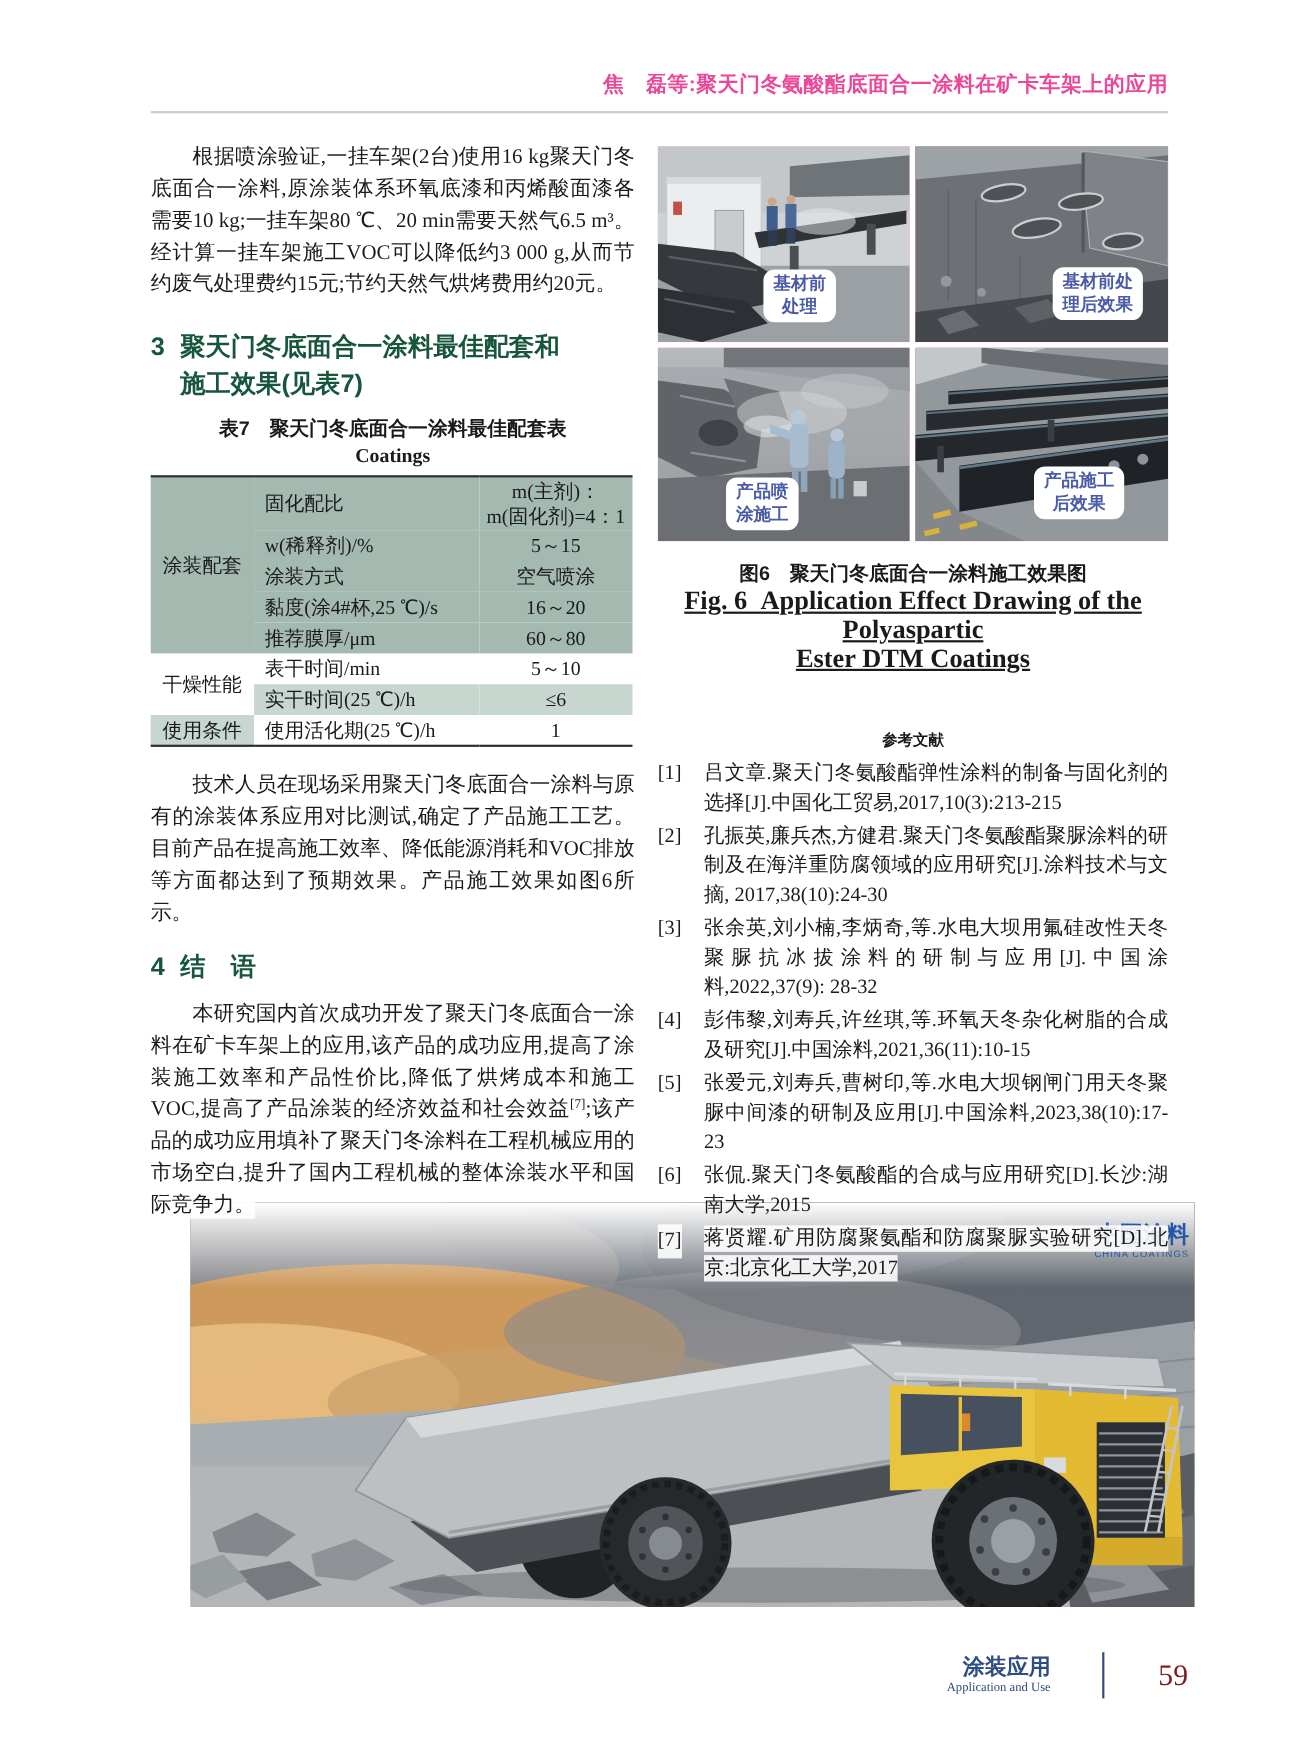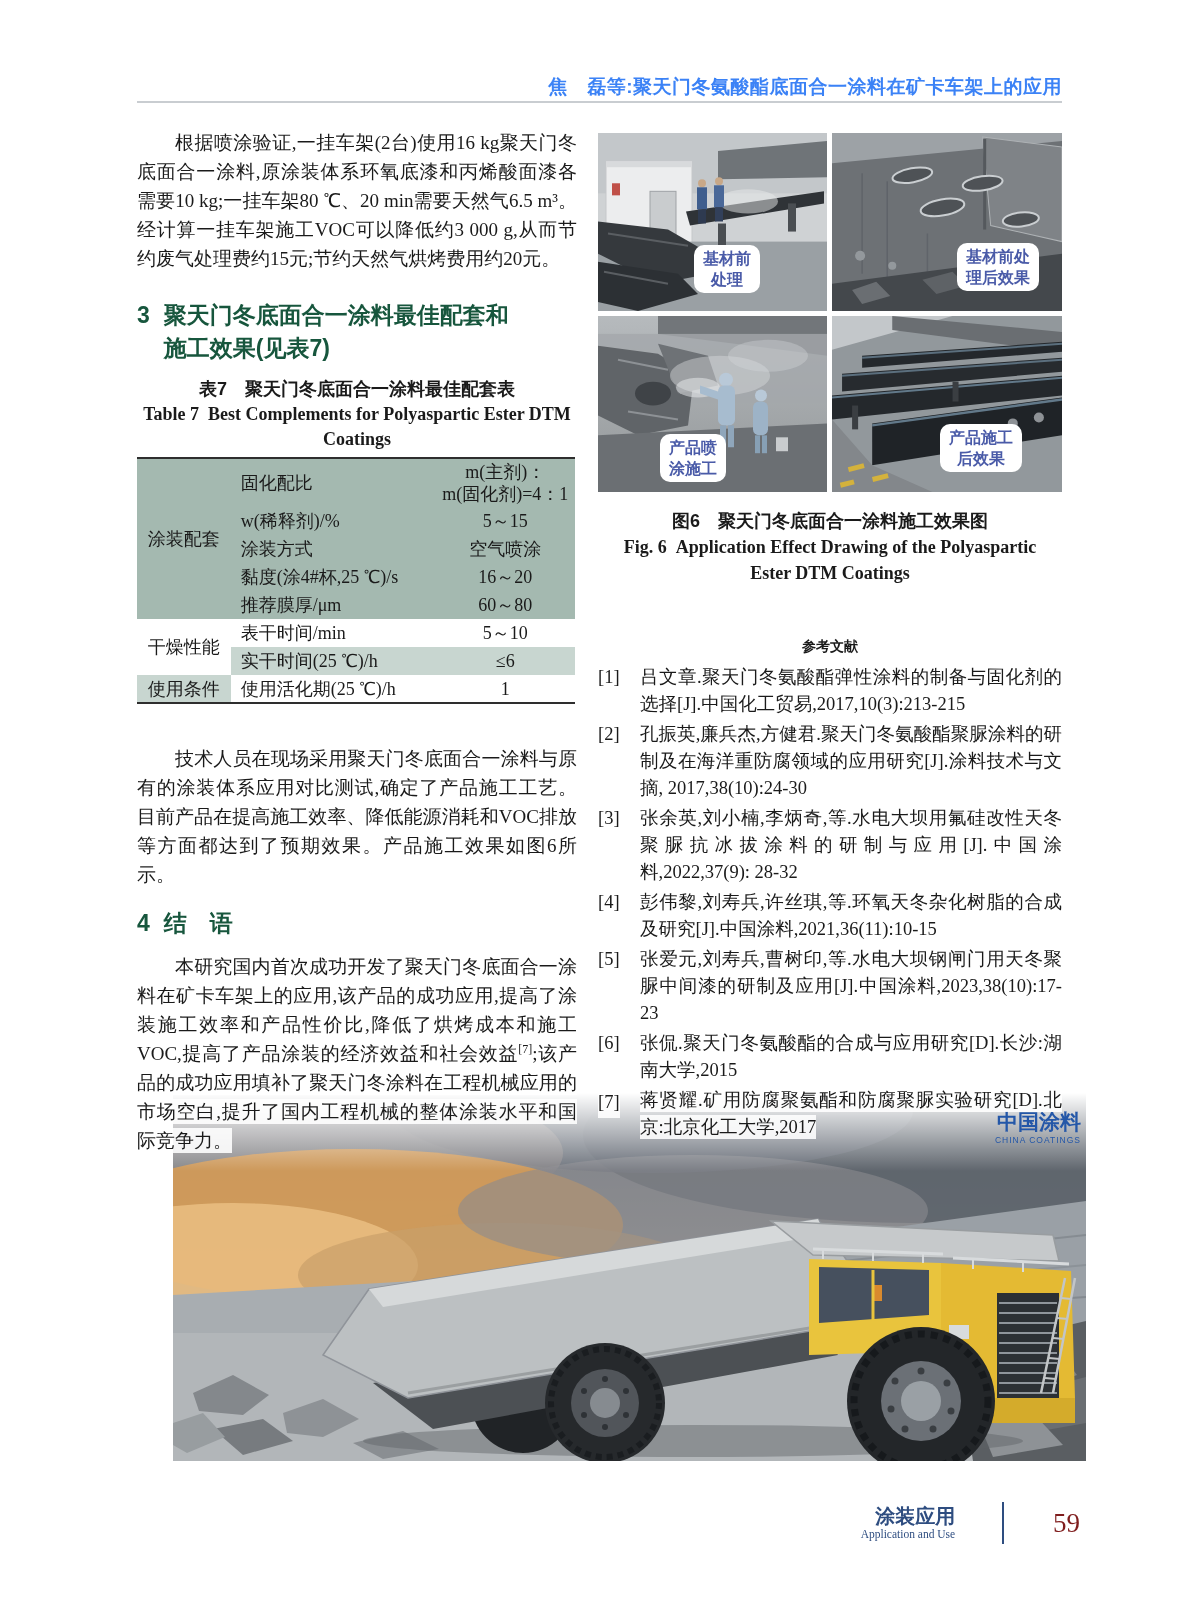--- a/index.html
+++ b/index.html
@@ -1,20 +1,20 @@
 <!DOCTYPE html>
 <html><head>
 <meta charset="utf-8">
 <style>
   html,body{margin:0;padding:0;}
   body{width:1187px;height:1600px;position:relative;background:#ffffff;overflow:hidden;
        font-family:"Liberation Serif", serif;color:#1a1a1a;}
   
-  .hdr-title{position:absolute;top:74px;right:125px;font-family:"Liberation Sans",sans-serif;
-       font-weight:bold;font-size:19px;color:#3b82f6;letter-spacing:.5px;white-space:pre;}
+  .hdr-title{position:absolute;top:64px;right:125px;font-family:"Liberation Sans",sans-serif;
+       font-weight:bold;font-size:19px;color:#ec4899;letter-spacing:.5px;white-space:pre;}
   .hdr-rule{position:absolute;left:137px;top:101px;width:925px;height:2px;background:#c9cdd1;}
   
   .col-left{position:absolute;left:137px;top:128px;width:440px;z-index:3;}
   .col-right{position:absolute;left:598px;top:128px;width:464px;z-index:3;}
   .para{font-size:19px;line-height:29px;text-align:justify;text-indent:2em;margin:0;}
   .sec-head{display:flex;gap:14px;font-family:"Liberation Sans",sans-serif;font-weight:bold;
        font-size:23px;line-height:33px;color:#17563d;margin:0;}
   .sec-head .num{flex:0 0 auto;}
   .sec-head .ttl{white-space:pre-line;}
   
@@ -36,21 +36,21 @@
        padding:2px 0;}
   
   .photo-grid{margin-top:5px;display:grid;grid-template-columns:229px 230px;grid-template-rows:178px 176px;gap:5px;}
   .photo{position:relative;overflow:hidden;background:#f9a8d4;}
   .photo svg{display:block;width:100%;height:100%;}
   .photo-label{position:absolute;background:#ffffff;border-radius:10px;padding:3px 9px;
        color:#4a5ba8;font-family:"Liberation Sans",sans-serif;font-weight:bold;font-size:16px;
        line-height:21px;text-align:center;white-space:pre-line;}
   .fcapcn{font-family:"Liberation Sans",sans-serif;font-weight:bold;font-size:18px;line-height:26px;
        text-align:center;margin:16px 0 0 0;}
-  .fcapen{font-weight:bold;font-size:18px;line-height:26px;text-align:center;margin:0;}
+  .fcapen{font-weight:bold;font-size:24px;line-height:26px;text-align:center;margin:0;text-decoration:underline;}
   
   .ref-head{font-family:"Liberation Sans",sans-serif;font-weight:bold;font-size:14px;text-align:center;
        margin:52px 0 8px 0;}
   .ref{position:relative;padding-left:42px;font-size:18.5px;line-height:27px;text-align:justify;
        margin:0 0 3px 0;}
   .ref .rnum{position:absolute;left:0;top:0;}
   
   .truck-photo{position:absolute;left:137px;top:1093px;width:913px;height:368px;z-index:1;padding-left:36px;}
   .truck-photo svg{display:block;width:913px;height:368px;}
   
@@ -165,21 +165,20 @@
 <div class="col-left">
   <p class="para">根据喷涂验证,一挂车架(2台)使用16 kg聚天门冬底面合一涂料,原涂装体系环氧底漆和丙烯酸面漆各需要10 kg;一挂车架80 ℃、20 min需要天然气6.5 m³。经计算一挂车架施工VOC可以降低约3 000 g,从而节约废气处理费约15元;节约天然气烘烤费用约20元。</p>
 
   <div class="sec-head" style="margin-top:26px;">
     <span class="num">3</span>
     <span class="ttl">聚天门冬底面合一涂料最佳配套和
 施工效果(见表7)</span>
   </div>
 
   <p class="tcapcn">表7　聚天门冬底面合一涂料最佳配套表</p>
-  <p class="tcapen">Table 7&nbsp;&nbsp;Best Complements for Polyaspartic Ester DTM</p>
   <p class="tcapen">Coatings</p>
 
   <table class="t7">
     <tbody>
       <tr class="r1">
         <td class="grp bg-dark" rowspan="5">涂装配套</td>
         <td class="prop bg-dark">固化配比</td>
         <td class="val bg-dark">m(主剂)：
 m(固化剂)=4：1</td>
       </tr>
@@ -209,21 +208,21 @@
         <td class="val bg-light">≤6</td>
       </tr>
       <tr>
         <td class="grp bg-light">使用条件</td>
         <td class="prop">使用活化期(25 ℃)/h</td>
         <td class="val">1</td>
       </tr>
     </tbody>
   </table>
 
-  <p class="para" style="margin-top:40px;">技术人员在现场采用聚天门冬底面合一涂料与原有的涂装体系应用对比测试,确定了产品施工工艺。目前产品在提高施工效率、降低能源消耗和VOC排放等方面都达到了预期效果。产品施工效果如图6所示。</p>
+  <p class="para" style="margin-top:20px;">技术人员在现场采用聚天门冬底面合一涂料与原有的涂装体系应用对比测试,确定了产品施工工艺。目前产品在提高施工效率、降低能源消耗和VOC排放等方面都达到了预期效果。产品施工效果如图6所示。</p>
 
   <div class="sec-head" style="margin-top:18px;">
     <span class="num">4</span>
     <span class="ttl">结　语</span>
   </div>
 
   <p class="para" style="margin-top:12px;"><span class="overlay-text">本研究国内首次成功开发了聚天门冬底面合一涂料在矿卡车架上的应用,该产品的成功应用,提高了涂装施工效率和产品性价比,降低了烘烤成本和施工VOC,提高了产品涂装的经济效益和社会效益</span><span class="sup overlay-text">[7]</span><span class="overlay-text">;该产品的成功应用填补了聚天门冬涂料在工程机械应用的市场空白,提升了国内工程机械的整体涂装水平和国际竞争力。</span></p>
 </div>
 
 <div class="col-right">

